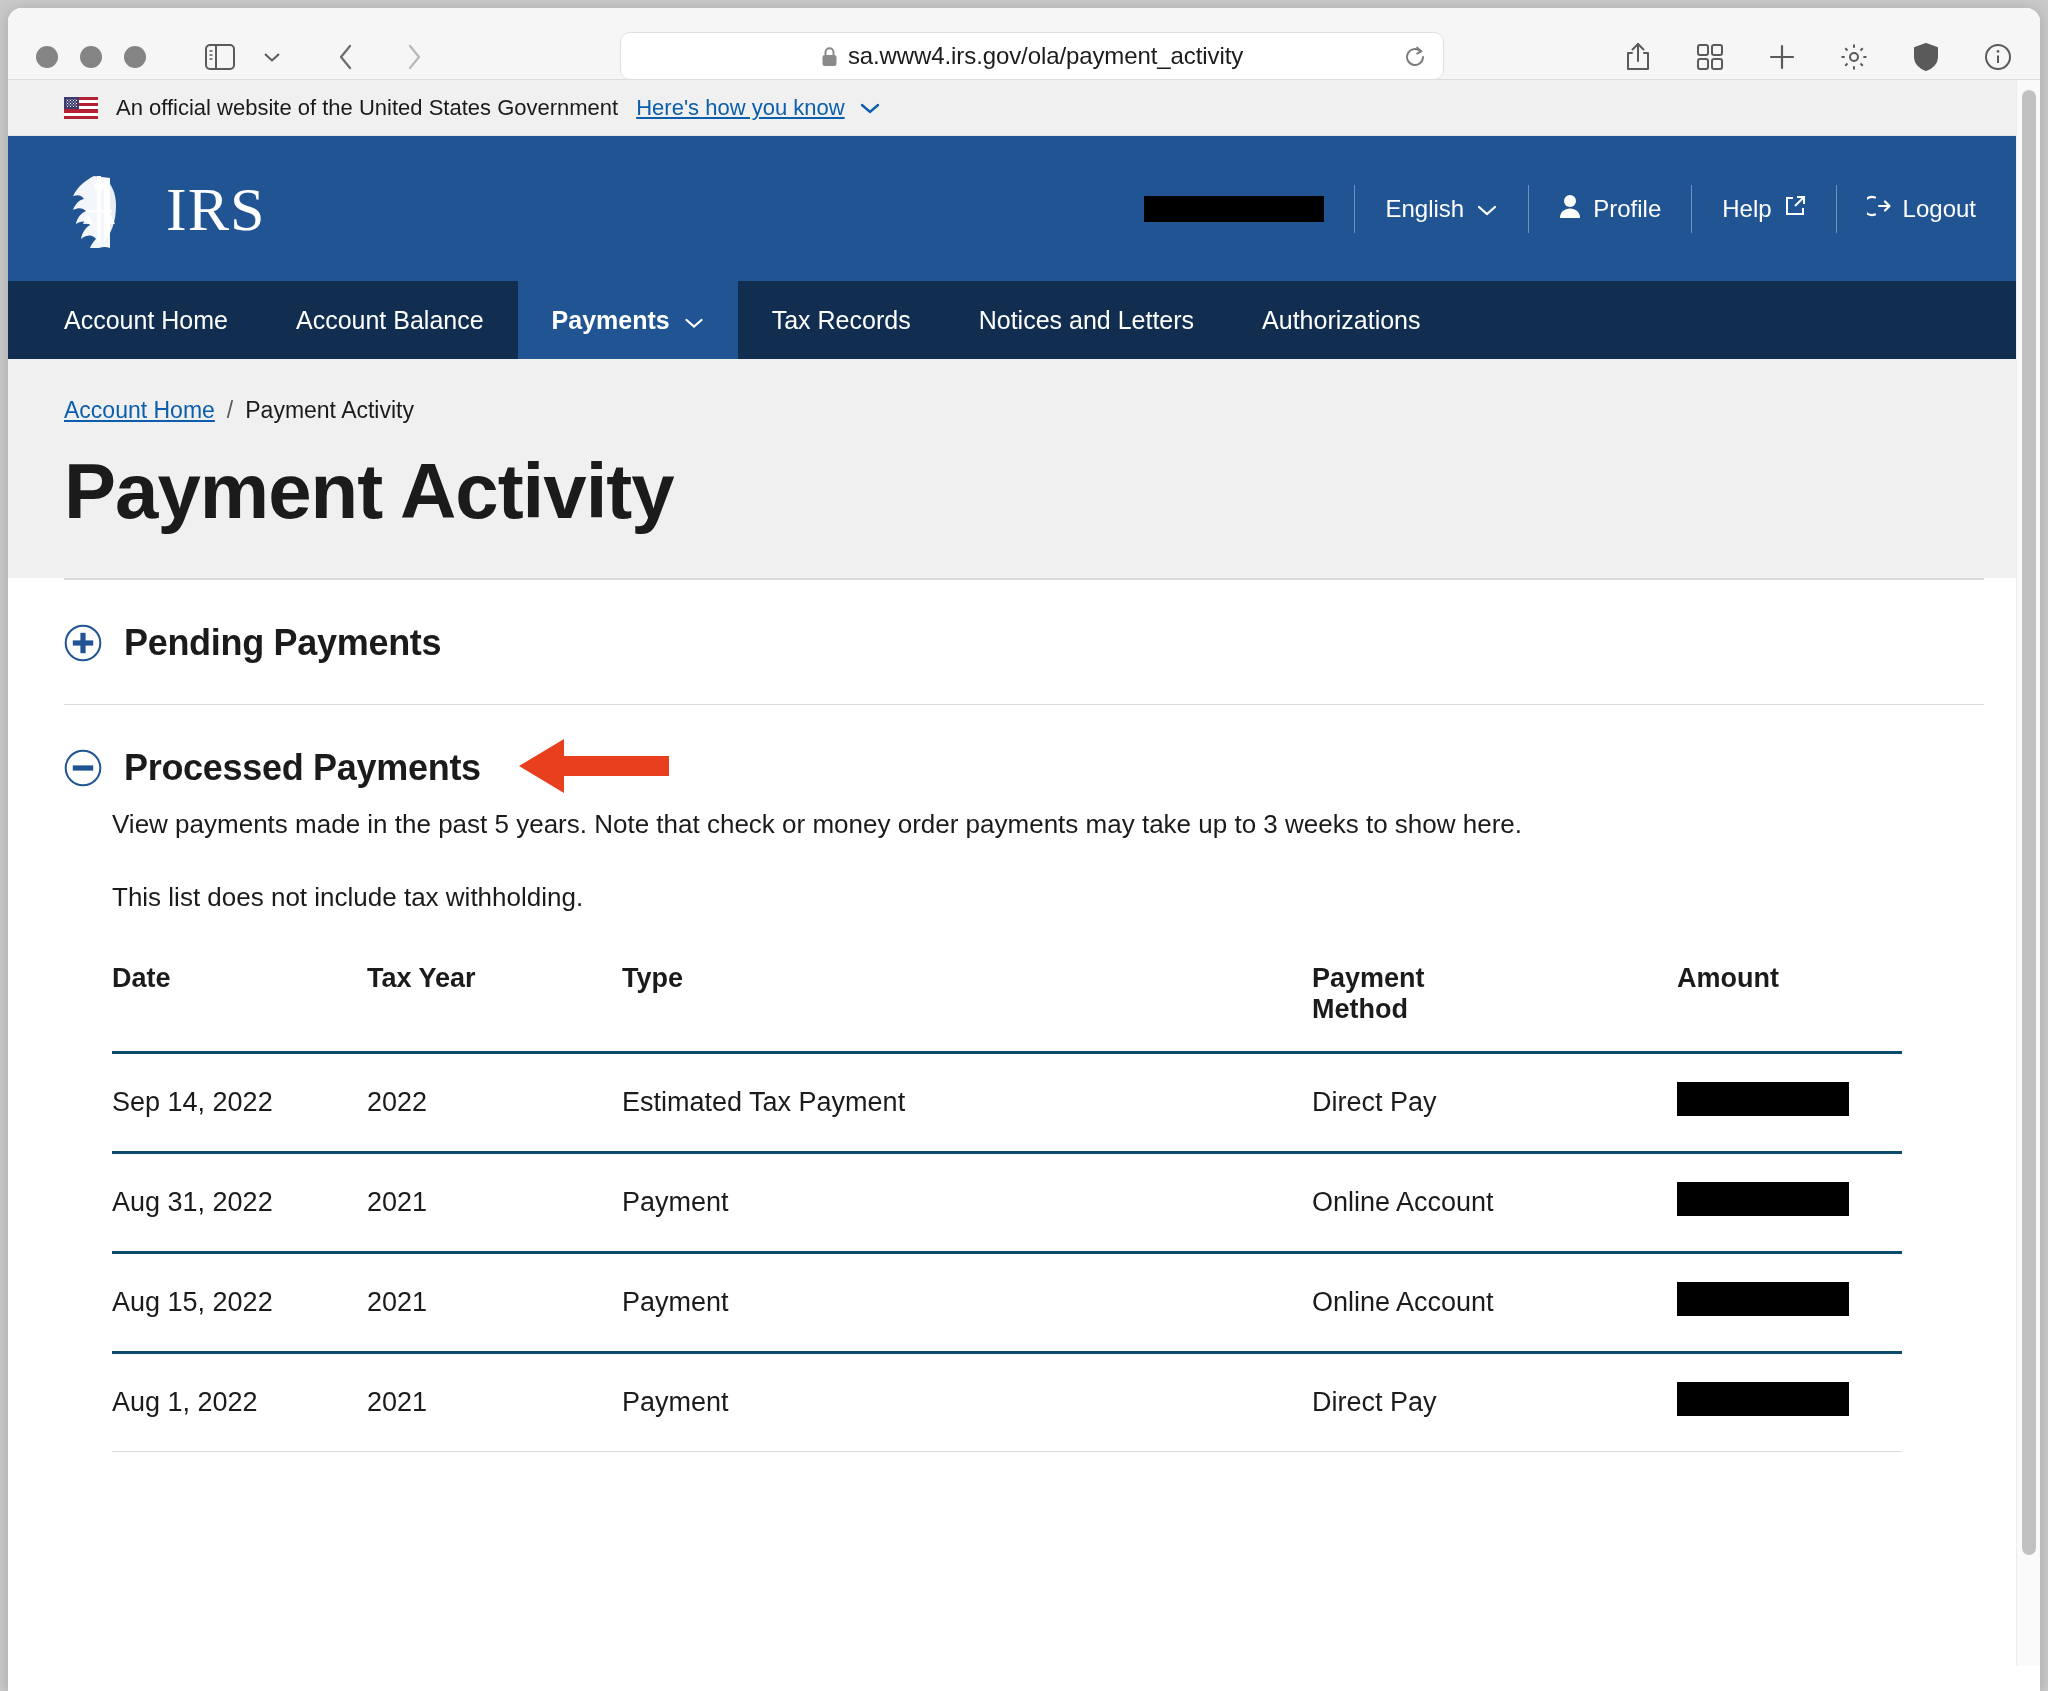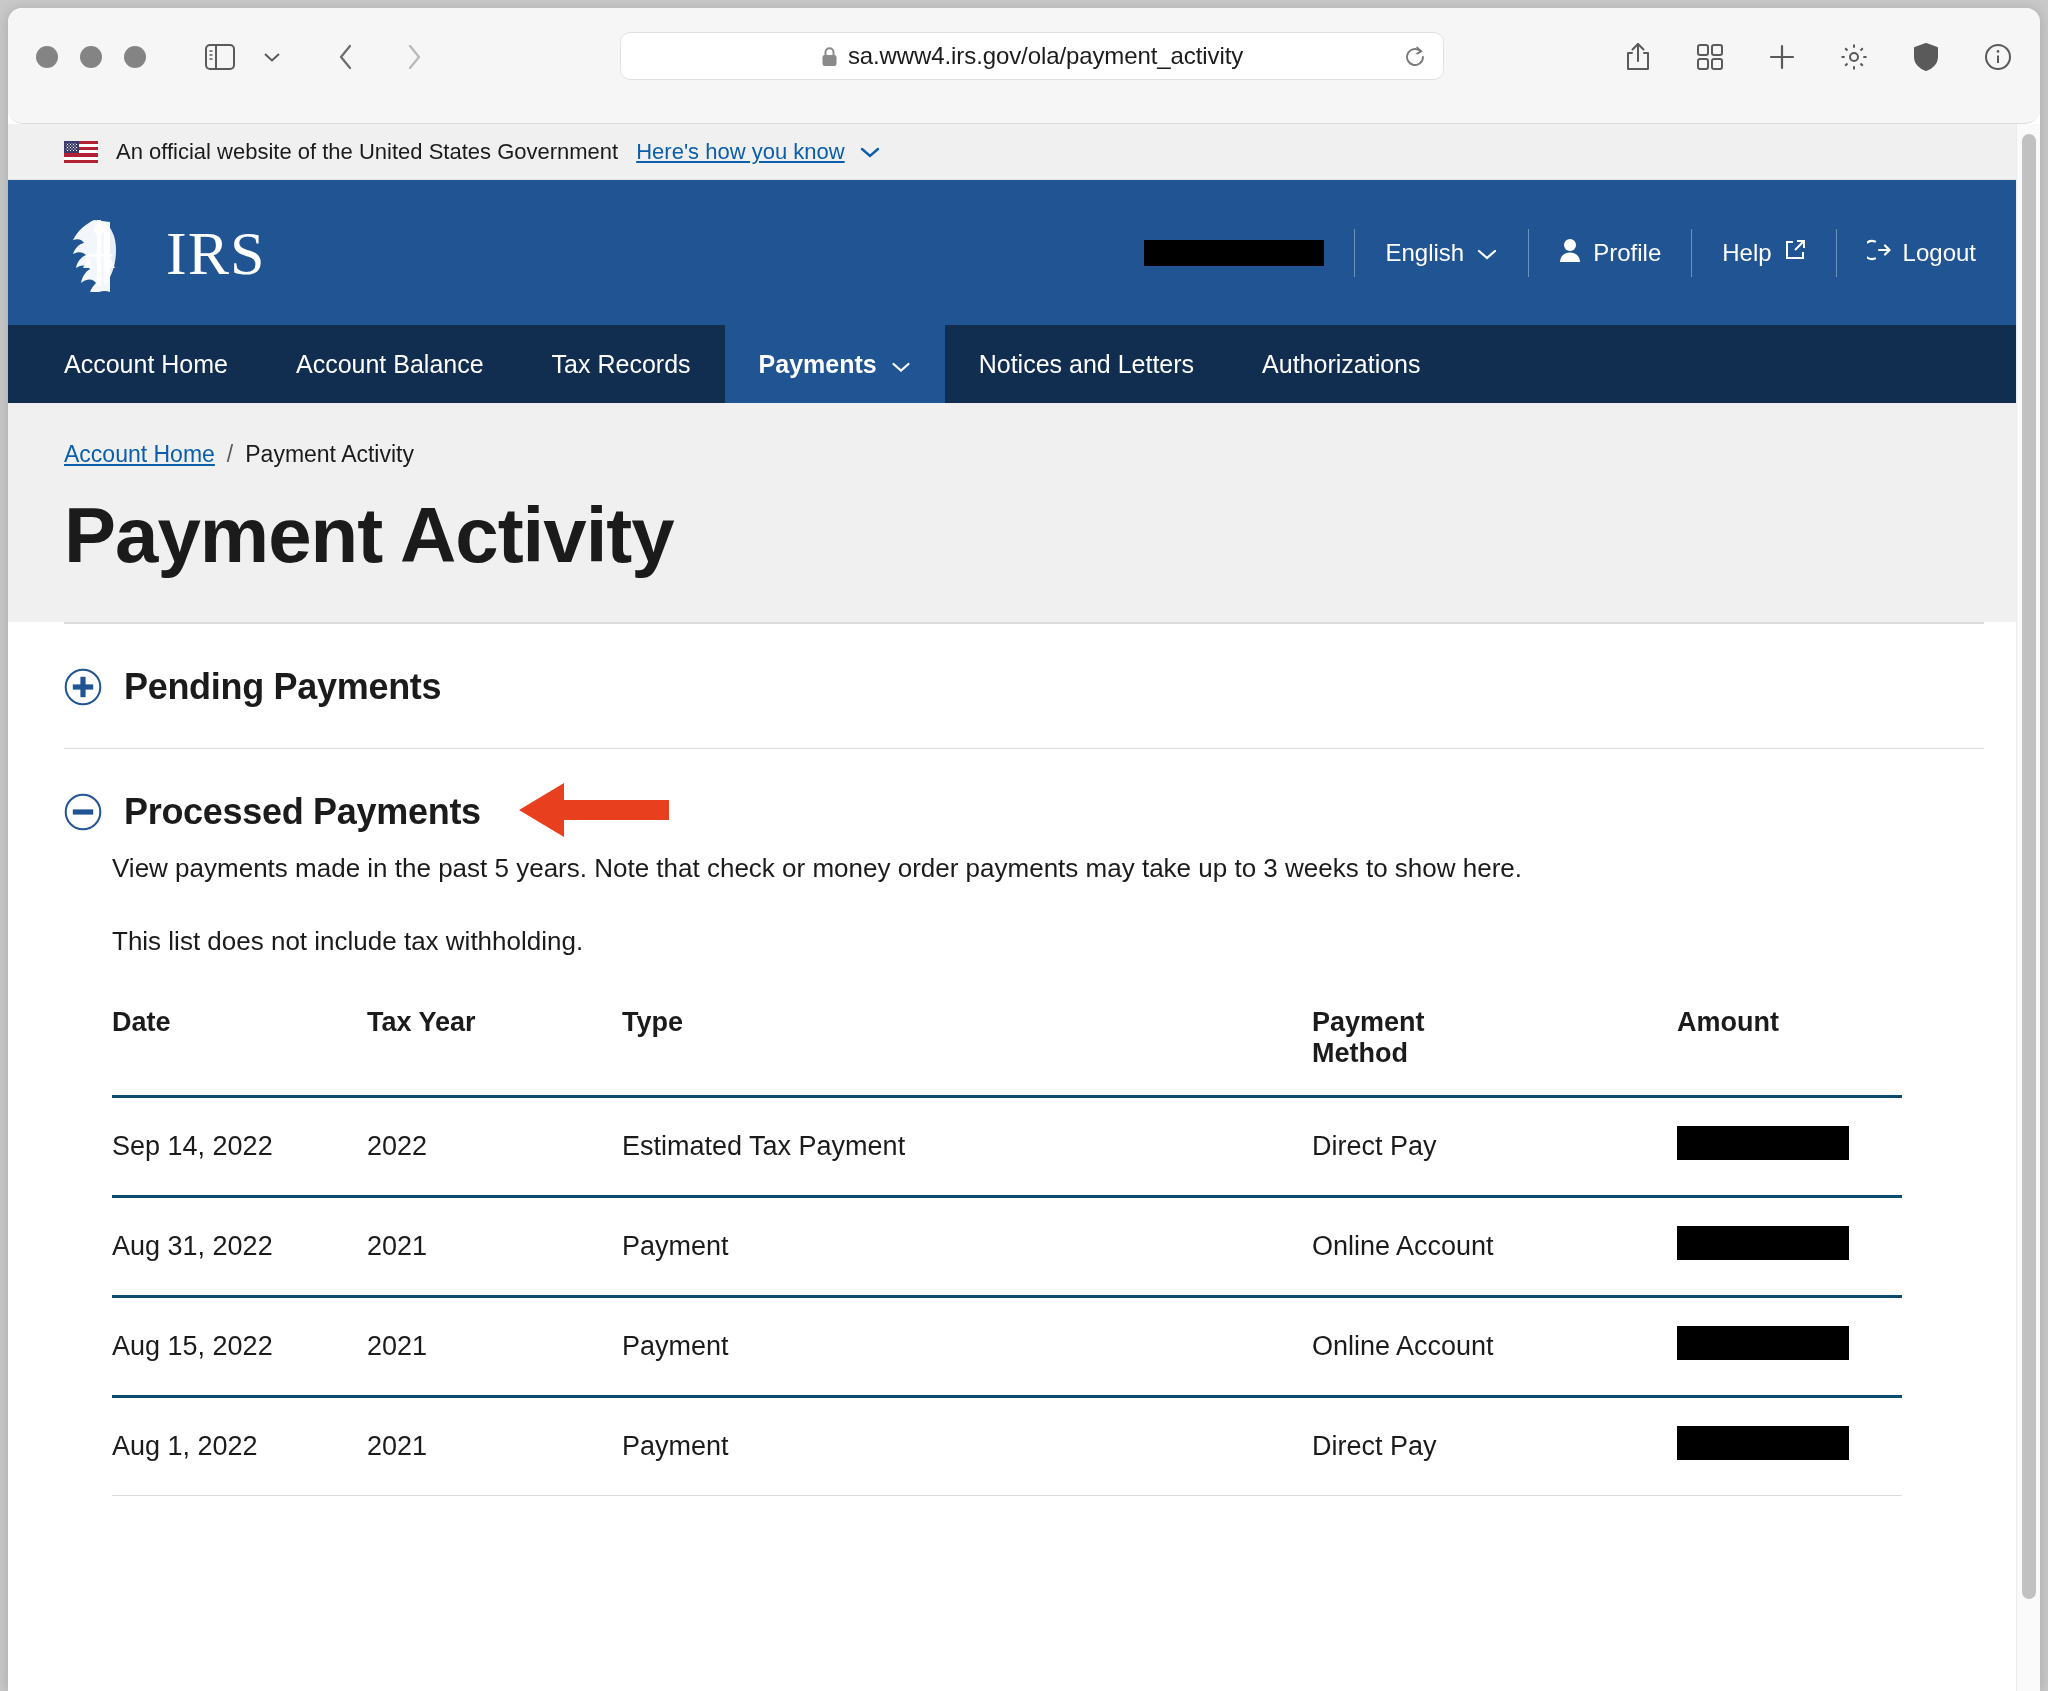--- a/index.html
+++ b/index.html
@@ -17,24 +17,23 @@
     width: 2032px; height: 1683px;
     background: #ffffff;
     border-radius: 14px 14px 0 0;
     overflow: hidden;
     box-shadow: 0 2px 14px rgba(0,0,0,.18);
   }
 
   
   .toolbar {
     position: relative;
-    height: 116px;
+    height: 72px;
     background: #f6f6f6;
     border-bottom: 1px solid #dcdcdc;
-    border-radius: 15px;
   }
   .traffic { position: absolute; left: 28px; top: 38px; display: flex; gap: 22px; }
   .dot { width: 22px; height: 22px; border-radius: 50%; background: #848484; }
 
   .tb-icon {
     position: absolute; top: 29px;
     width: 40px; height: 40px;
     display: flex; align-items: center; justify-content: center;
     color: #5a5a5a;
   }
@@ -368,30 +367,30 @@
       </div>
     </div>
 
     <div class="nav">
       <div class="nav-item">
         <span>Account Home</span>
       </div>
       <div class="nav-item">
         <span>Account Balance</span>
       </div>
-      <div class="nav-item">
-        <span>Tax Records</span>
-      </div>
       <div class="nav-item active">
         <span>Payments</span>
         <span>
           <svg width="20" height="12" viewBox="0 0 20 12" fill="none" stroke="#ffffff" stroke-width="2.2" stroke-linecap="round">
               <polyline points="2.5,3 10,9.5 17.5,3"></polyline>
             </svg>
         </span>
+      </div>
+      <div class="nav-item">
+        <span>Tax Records</span>
       </div>
       <div class="nav-item">
         <span>Notices and Letters</span>
       </div>
       <div class="nav-item">
         <span>Authorizations</span>
       </div>
     </div>
 
     <div class="hero">

